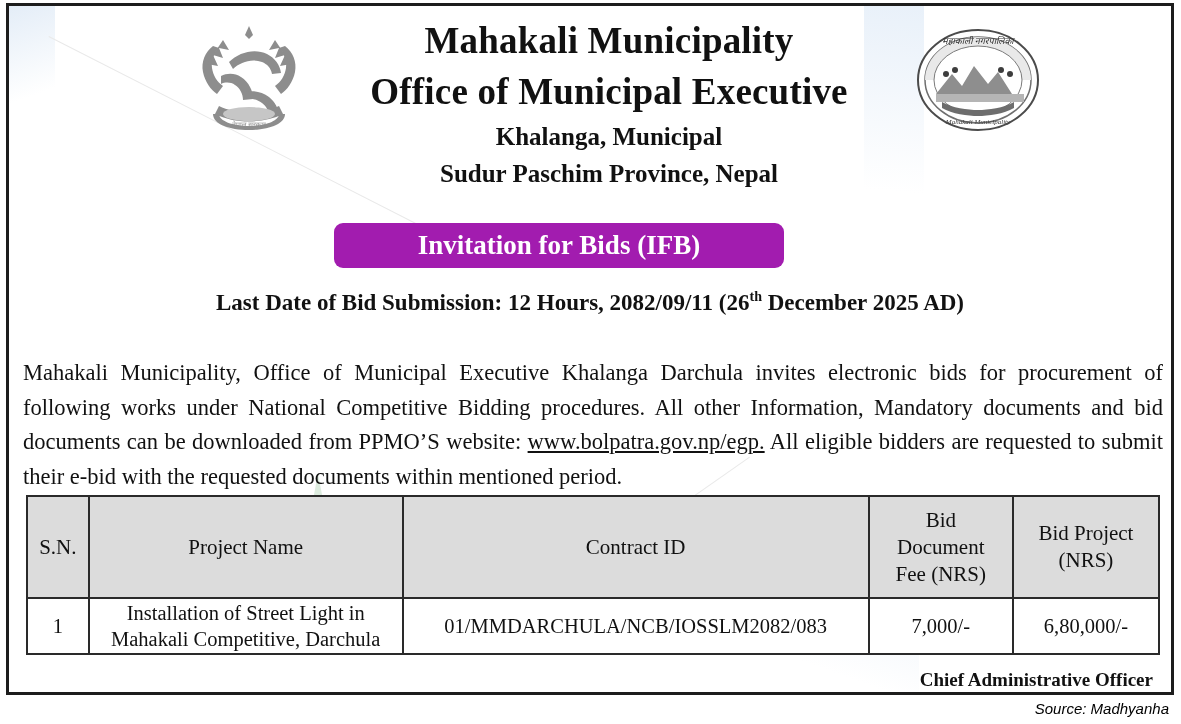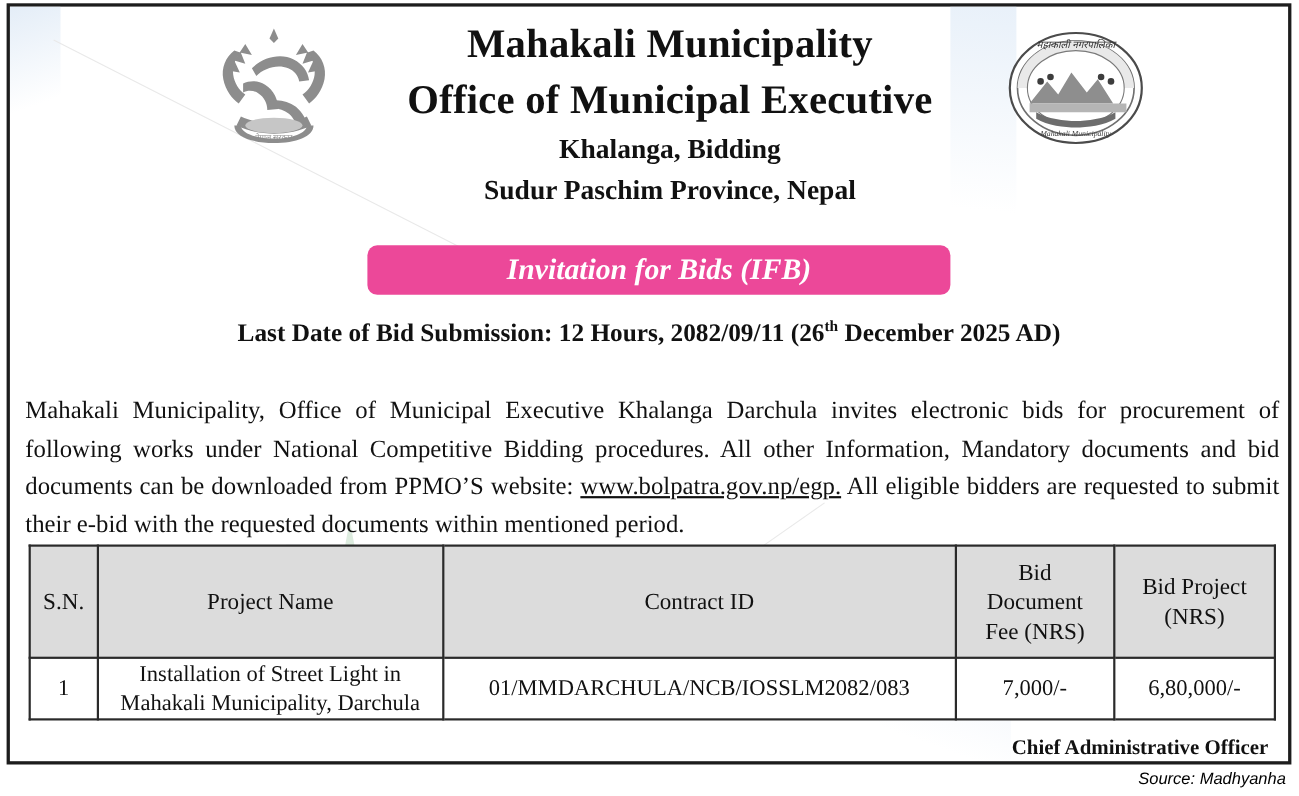--- a/index.html
+++ b/index.html
@@ -172,33 +172,32 @@
     font-size: 25px;
     font-weight: bold;
     line-height: 36px;
   }
 
   
   .ifb-banner {
     position: absolute;
     left: 325px;
     top: 217px;
-    width: 530px;
+    width: 450px;
     height: 45px;
-    background: #ec4899;
+    background: #a21caf;
     border-radius: 9px;
     color: #ffffff;
     font-size: 27px;
     font-weight: bold;
     display: flex;
     align-items: center;
     justify-content: center;
     z-index: 2;
     box-sizing: border-box;
-    font-style: italic;
   }
 
   
   .dates-block {
     position: absolute;
     left: 0;
     top: 282px;
     width: 100%;
     text-align: center;
     z-index: 2;
@@ -328,21 +327,21 @@
           <ellipse cx="66" cy="96" rx="26" ry="7" fill="#c6c6c6"></ellipse>
           <path d="M30 96 c0 10 16 16 36 16 c20 0 36 -6 36 -16 l-6 0 c0 7 -14 12 -30 12 c-16 0 -30 -5 -30 -12 z"></path>
         </g>
         <text x="66" y="109" font-size="7" text-anchor="middle" fill="#8d8d8d" font-family="'Liberation Serif',serif">नेपाल सरकार</text>
       </svg>
     </div>
 
     <div class="title-block">
       <div class="org-line-1">Mahakali Municipality</div>
       <div class="org-line-2">Office of Municipal Executive</div>
-      <div class="org-line-3">Khalanga, Bidding</div>
+      <div class="org-line-3">Khalanga, Municipal</div>
       <div class="org-line-4">Sudur Paschim Province,  Nepal</div>
     </div>
 
     <div class="emblem-right">
       <svg viewBox="0 0 132 104" width="132" height="104" aria-hidden="true">
         <ellipse cx="66" cy="52" rx="60" ry="50" fill="#ffffff" stroke="#4b4b4b" stroke-width="2"></ellipse>
         <ellipse cx="66" cy="52" rx="53" ry="43" fill="none" stroke="#6f6f6f" stroke-width="1.5"></ellipse>
         <path d="M13 52 a53 43 0 0 1 106 0 z" fill="#e9e9e9"></path>
         <ellipse cx="66" cy="52" rx="44" ry="34" fill="#ffffff" stroke="#7a7a7a" stroke-width="1"></ellipse>
         <path d="M24 66 l16 -20 10 12 12 -20 14 18 10 -12 14 22 z" fill="#8e8e8e"></path>
@@ -381,21 +380,21 @@
           <span>Bid Project</span><br>
           <span>(NRS)</span>
         </th>
       </tr>
     </thead>
     <tbody>
       <tr>
         <td class="col-sn td-sn">1</td>
         <td class="col-proj">
           <span>Installation of Street Light in</span><br>
-          <span>Mahakali Municipality, Darchula</span>
+          <span>Mahakali Competitive, Darchula</span>
         </td>
         <td class="col-cid">01/MMDARCHULA/NCB/IOSSLM2082/083</td>
         <td class="col-fee">7,000/-</td>
         <td class="col-sec">6,80,000/-</td>
       </tr>
     </tbody>
   </table>
 
   <div class="signatory">Chief Administrative Officer</div>
 

